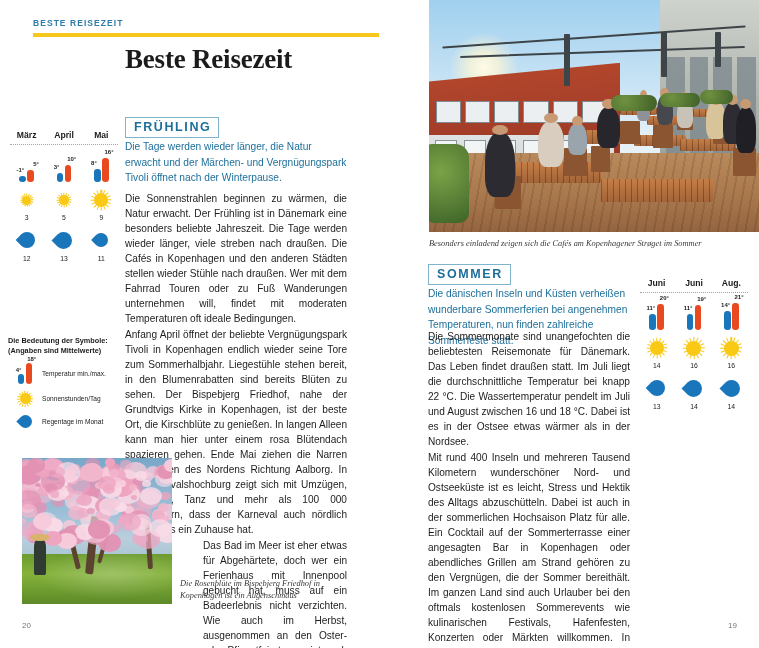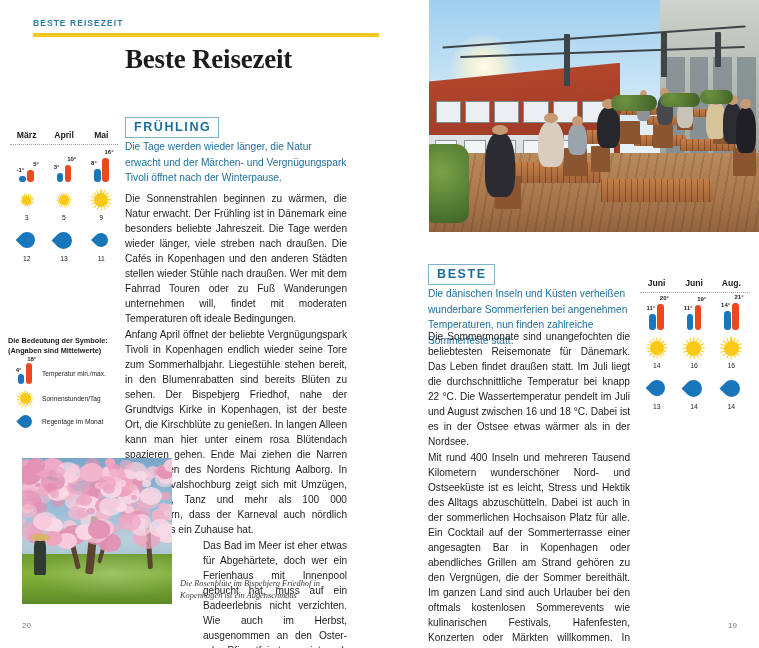--- a/index.html
+++ b/index.html
@@ -669,22 +669,23 @@
           <div style="position: absolute; left: 94.32%; top: 42.8%; width: 3.3%; height: 4.4%; border-radius: 50%; background: rgb(200, 154, 116);"></div>
           <div class="ppl" style="left: 63%; top: 42%; width: 4%; height: 10%; background: rgb(142, 146, 152);"></div>
           <div style="position: absolute; left: 63.88%; top: 38.8%; width: 2.2%; height: 4.4%; border-radius: 50%; background: rgb(200, 154, 116);"></div>
           <div class="hedge" style="left: 55%; top: 41%; width: 14%; height: 7%;"></div>
           <div class="hedge" style="left: 70%; top: 40%; width: 12%; height: 6%;"></div>
           <div class="hedge" style="left: 82%; top: 39%; width: 10%; height: 6%;"></div>
           <div class="plant" style="left: -2%; top: 62%; width: 14%; height: 34%;"></div>
         </div>
     </div>
 
-
-    <div class="badge badge-summer" style="left:49px;">BESTE</div>
+    <div class="caption cap-terrace" style="left:50px;">Besonders einladend zeigen sich die Cafés am Kopenhagener Strøget im Sommer</div>
+
+    <div class="badge badge-summer" style="left:49px;">SOMMER</div>
     <div class="lead lead-summer" style="left:49px;">Die dänischen Inseln und Küsten verheißen wunderbare Sommerferien bei angenehmen Temperaturen, nun finden zahlreiche Sommerfeste statt.</div>
 
     <div class="body col-right-body" style="left:49px;">
       <p>Die Sommermonate sind unangefochten die beliebtesten Reisemonate für Dänemark. Das Leben findet draußen statt. Im Juli liegt die durchschnittliche Temperatur bei knapp 22 °C. Die Wassertemperatur pendelt im Juli und August zwischen 16 und 18 °C. Dabei ist es in der Ostsee etwas wärmer als in der Nordsee.</p>
       <p>Mit rund 400 Inseln und mehreren Tausend Kilometern wunderschöner Nord- und Ostseeküste ist es leicht, Stress und Hektik des Alltags abzuschütteln. Dabei ist auch in der sommerlichen Hochsaison Platz für alle. Ein Cocktail auf der Sommerterrasse einer angesagten Bar in Kopenhagen oder abendliches Grillen am Strand gehören zu den Vergnügen, die der Sommer bereithält. Im ganzen Land sind auch Urlauber bei den oftmals kostenlosen Sommerevents wie kulinarischen Festivals, Hafenfesten, Konzerten oder Märkten willkommen. In Hundested, an der Nordküste von Seeland, zeigen die besten internationalen Sandkünstler beim Sandskulpturenfestival (www.sandfestival.dk), was sie drauf haben. Der August ist auch die richtige Zeit für das Shakespeare-Festival HamletScenen (S. 83), das in Helsingør gegenüber von Kronborg Slot stattfindet.</p>
     </div>
 
     <div class="wx" style="left:259px;top:278px;width:112px;">
       <div class="wx-months">
         <div>Juni</div>

